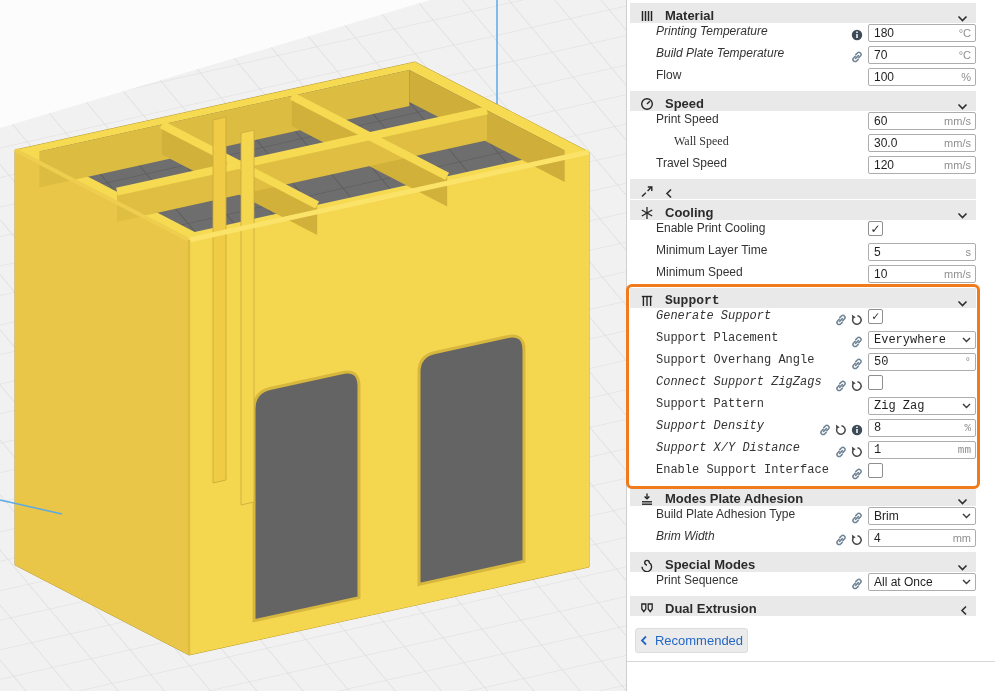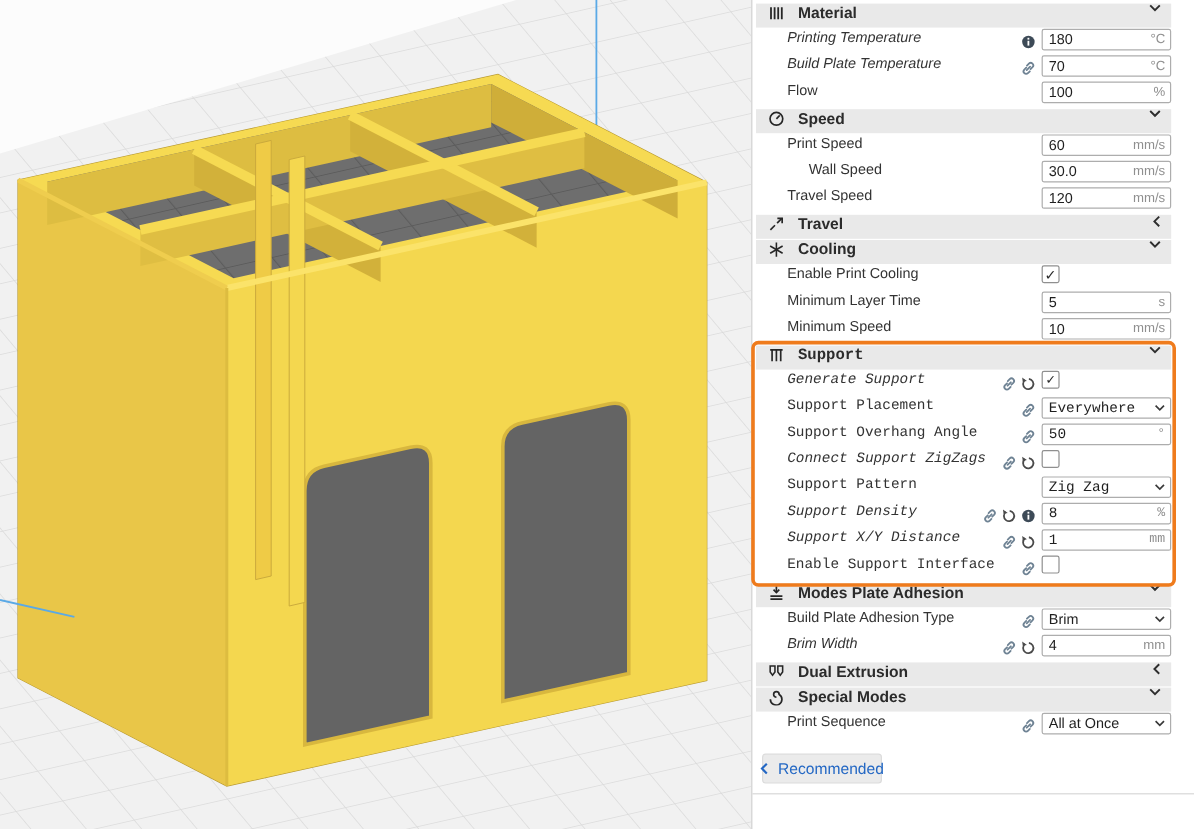--- a/index.html
+++ b/index.html
@@ -16,50 +16,50 @@
   .viewport svg { display:block; }
 
   
   .panel {
     position:absolute; left:626px; top:0; width:369px; height:691px;
     background:#fff; border-left:1px solid #cfcfcf;
   }
   .sections { position:absolute; top:2px; left:3px; width:346px; }
   .section.highlighted { outline:3px solid var(--accent); outline-offset:1px; border-radius:2px;font-family:Liberation Mono, monospace; }
   .sec-header {
-    height:20px; margin:1px 0; background:#e9e9e9; display:flex; align-items:flex-start;
+    height:20px; margin:1px 0; background:#e9e9e9; display:flex; align-items:flex-end;
     padding:0 8px 0 10px; font-weight:700; font-size:13px; color:#2b2b2b; cursor:default;
   }
   .sec-icon { width:15px; height:15px; margin-right:10px; display:flex; align-items:center; }
   .sec-title { flex:1; }
   .sec-chevron { display:flex; align-items:center; }
   .row { height:22px; display:flex; padding-left:26px; font-size:12px; color:#333; }
   .row .label.italic { font-style:italic; }
-  .row .label.indent { padding-left:18px; }
+  .row .label.indent { padding-left:18px;font-family:Liberation Serif, serif; }
   .spacer { flex:1; }
   .icons { display:flex; gap:4px; align-items:center; margin-right:5px; }
   .icons span { display:flex; }
   .field {
     width:108px; height:18px; border:1px solid #adadad; border-radius:2px; background:#fff;
     display:flex; align-items:center; padding:0 4px 0 5px; flex:0 0 auto;
   }
   .field .val { font-size:12px; color:#1f1f1f; white-space:nowrap; }
   .field .unit { margin-left:auto; font-size:11px; color:#8f8f8f; padding-left:4px; }
   .field .chev { margin-left:auto; display:flex; }
   .cbwrap { width:108px; display:flex; flex:0 0 auto; }
   .checkbox {
     width:15px; height:15px; border:1px solid #8f8f8f; border-radius:2px; background:#fff;
     display:flex; align-items:center; justify-content:center;
     font-size:12px; font-weight:700; color:#2b2b2b; line-height:1;
   }
   .checkbox .mark { display:none; }
   .checkbox.checked .mark { display:block; }
 
   .recommended-btn {
-    position:absolute; left:8px; top:628px; width:100px; height:25px;
+    position:absolute; left:8px; top:628px; width:113px; height:25px;
     background:#ebebeb; border:1px solid #dcdcdc; border-radius:3px;
     display:flex; align-items:center; justify-content:center; gap:7px;
     color:#2468c4; font-size:13px; cursor:pointer;
   }
   .panel-divider { position:absolute; left:0; right:0; top:661px; height:1px; background:#d8d8d8; }
 </style>
 </head>
 <body>
 
 <div class="app">
@@ -239,21 +239,20 @@
           <div class="sec-header">
             <span class="sec-icon">
               <svg width="14" height="14" viewBox="0 0 14 14">
                 <g stroke="#262626" stroke-width="1.4" fill="none">
                   <path d="M2 11.5 L5.8 7.7"></path>
                   <path d="M7.6 5.9 L11.5 2"></path>
                   <path d="M7.8 2 H11.8 V6"></path>
                 </g>
               </svg>
             </span>
-            <span class="sec-title">Travel</span>
             <span class="sec-chevron">
               <svg width="8" height="11" viewBox="0 0 8 11">
                 <polyline points="6,1.5 2,5.5 6,9.5" fill="none" stroke="#2e2e2e" stroke-width="1.6"></polyline>
               </svg>
             </span>
           </div>
         </div>
         <div class="section">
           <div class="sec-header">
             <span class="sec-icon">
@@ -566,70 +565,70 @@
             <div class="field">
               <span class="val">4</span>
               <span class="unit">mm</span>
             </div>
           </div>
         </div>
         <div class="section">
           <div class="sec-header">
             <span class="sec-icon">
               <svg width="14" height="14" viewBox="0 0 14 14">
+                <path d="M7 7 a2.3 2.3 0 1 1 2.3 -2.3 a4.8 4.8 0 1 1 -7.3 4" fill="none" stroke="#262626" stroke-width="1.4"></path>
+              </svg>
+            </span>
+            <span class="sec-title">Special Modes</span>
+            <span class="sec-chevron">
+              <svg width="11" height="8" viewBox="0 0 11 8">
+                <polyline points="1.5,1.5 5.5,5.5 9.5,1.5" fill="none" stroke="#2e2e2e" stroke-width="1.6"></polyline>
+              </svg>
+            </span>
+          </div>
+          <div class="row">
+            <span class="label">Print Sequence</span>
+            <span class="spacer"></span>
+            <span class="icons">
+              <span>
+                <svg width="12" height="12" viewBox="0 0 12 12">
+                  <g fill="none" stroke="#6f8394" stroke-width="1.5" stroke-linecap="round">
+                    <path d="M4.6 7.4 L7.4 4.6"></path>
+                    <path d="M4.2 5.4 L2.6 7 a2.1 2.1 0 0 0 3 3 l1.6 -1.6"></path>
+                    <path d="M7.8 6.6 L9.4 5 a2.1 2.1 0 0 0 -3 -3 L4.8 3.6"></path>
+                  </g>
+                </svg>
+              </span>
+            </span>
+            <div class="field">
+              <span class="val">All at Once</span>
+              <span class="chev">
+                <svg width="9" height="6" viewBox="0 0 9 6">
+                  <polyline points="1,1 4.5,4.5 8,1" fill="none" stroke="#3a3a3a" stroke-width="1.4"></polyline>
+                </svg>
+              </span>
+            </div>
+          </div>
+        </div>
+        <div class="section">
+          <div class="sec-header">
+            <span class="sec-icon">
+              <svg width="14" height="14" viewBox="0 0 14 14">
                 <g stroke="#262626" stroke-width="1.3" fill="none">
                   <path d="M1.8 2 h4 v5 l-2 2.6 l-2 -2.6 z"></path>
                   <path d="M8.2 2 h4 v5 l-2 2.6 l-2 -2.6 z"></path>
                 </g>
               </svg>
             </span>
             <span class="sec-title">Dual Extrusion</span>
             <span class="sec-chevron">
               <svg width="8" height="11" viewBox="0 0 8 11">
                 <polyline points="6,1.5 2,5.5 6,9.5" fill="none" stroke="#2e2e2e" stroke-width="1.6"></polyline>
               </svg>
             </span>
-          </div>
-        </div>
-        <div class="section">
-          <div class="sec-header">
-            <span class="sec-icon">
-              <svg width="14" height="14" viewBox="0 0 14 14">
-                <path d="M7 7 a2.3 2.3 0 1 1 2.3 -2.3 a4.8 4.8 0 1 1 -7.3 4" fill="none" stroke="#262626" stroke-width="1.4"></path>
-              </svg>
-            </span>
-            <span class="sec-title">Special Modes</span>
-            <span class="sec-chevron">
-              <svg width="11" height="8" viewBox="0 0 11 8">
-                <polyline points="1.5,1.5 5.5,5.5 9.5,1.5" fill="none" stroke="#2e2e2e" stroke-width="1.6"></polyline>
-              </svg>
-            </span>
-          </div>
-          <div class="row">
-            <span class="label">Print Sequence</span>
-            <span class="spacer"></span>
-            <span class="icons">
-              <span>
-                <svg width="12" height="12" viewBox="0 0 12 12">
-                  <g fill="none" stroke="#6f8394" stroke-width="1.5" stroke-linecap="round">
-                    <path d="M4.6 7.4 L7.4 4.6"></path>
-                    <path d="M4.2 5.4 L2.6 7 a2.1 2.1 0 0 0 3 3 l1.6 -1.6"></path>
-                    <path d="M7.8 6.6 L9.4 5 a2.1 2.1 0 0 0 -3 -3 L4.8 3.6"></path>
-                  </g>
-                </svg>
-              </span>
-            </span>
-            <div class="field">
-              <span class="val">All at Once</span>
-              <span class="chev">
-                <svg width="9" height="6" viewBox="0 0 9 6">
-                  <polyline points="1,1 4.5,4.5 8,1" fill="none" stroke="#3a3a3a" stroke-width="1.4"></polyline>
-                </svg>
-              </span>
-            </div>
           </div>
         </div>
       </div>
 
     <div class="recommended-btn">
       <span style="display:flex">
         <svg width="8" height="11" viewBox="0 0 8 11">
             <polyline points="6,1.5 2,5.5 6,9.5" fill="none" stroke="#2468c4" stroke-width="1.8"></polyline>
           </svg>
       </span>

